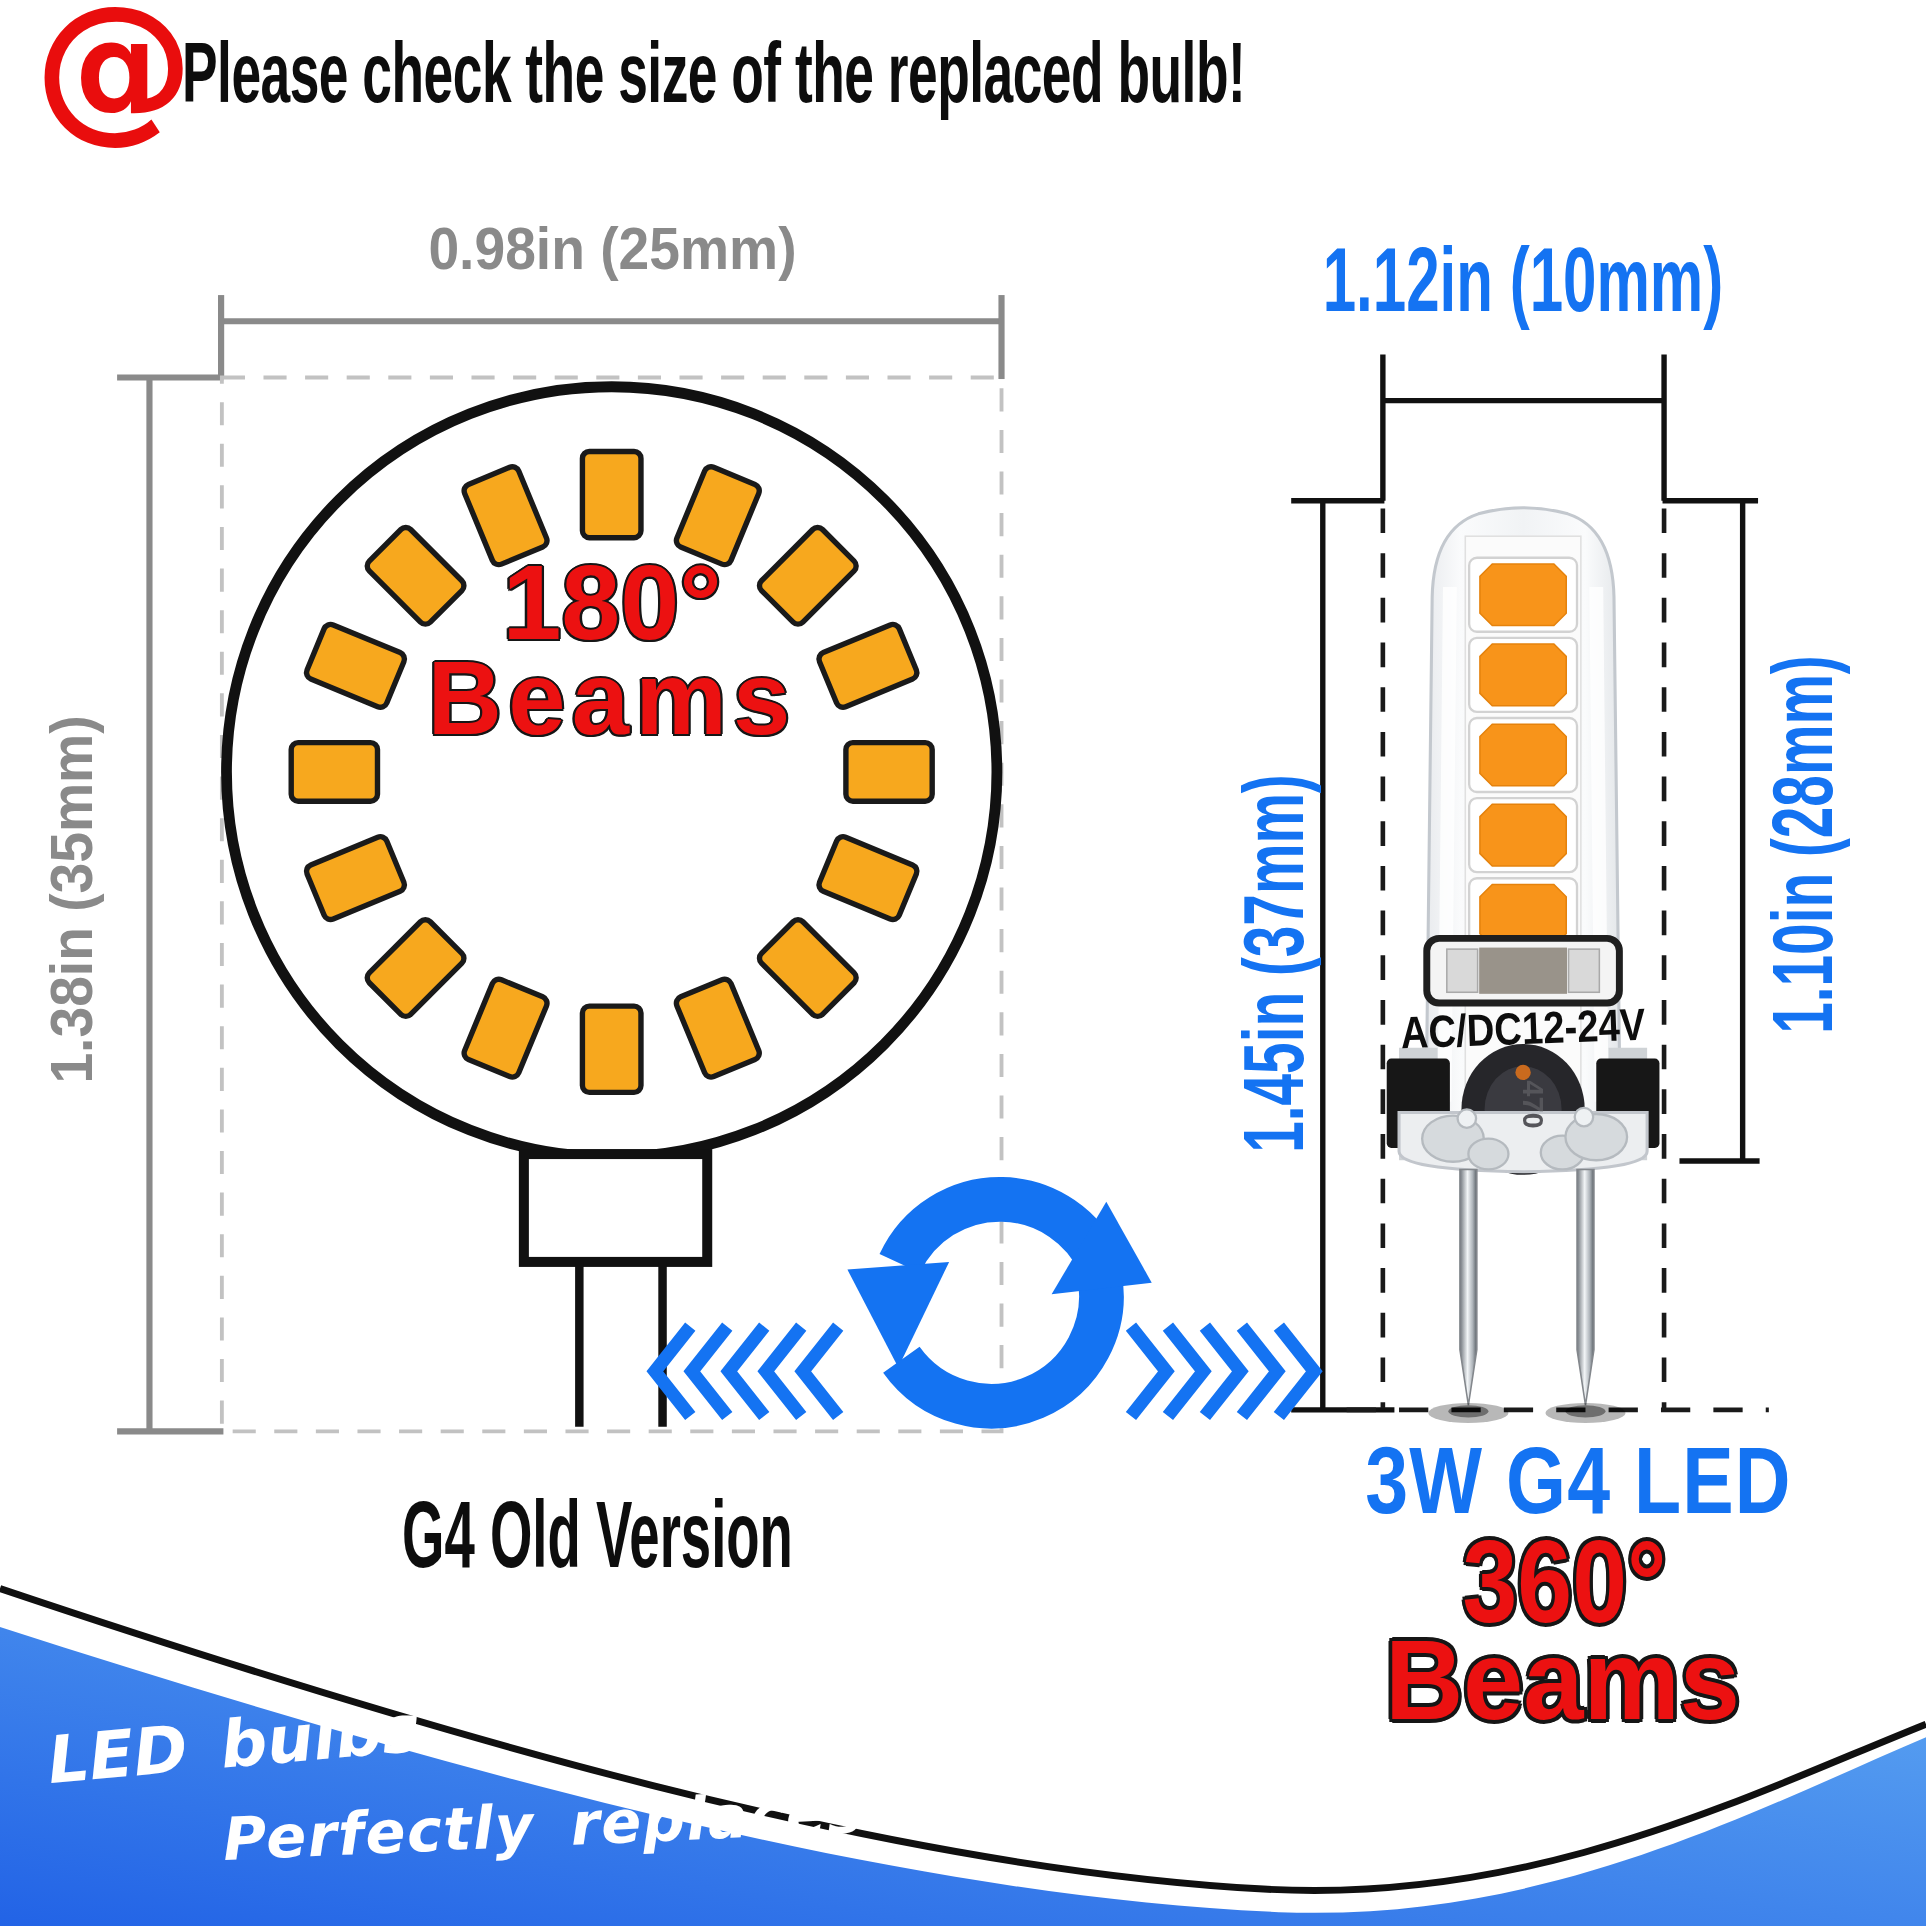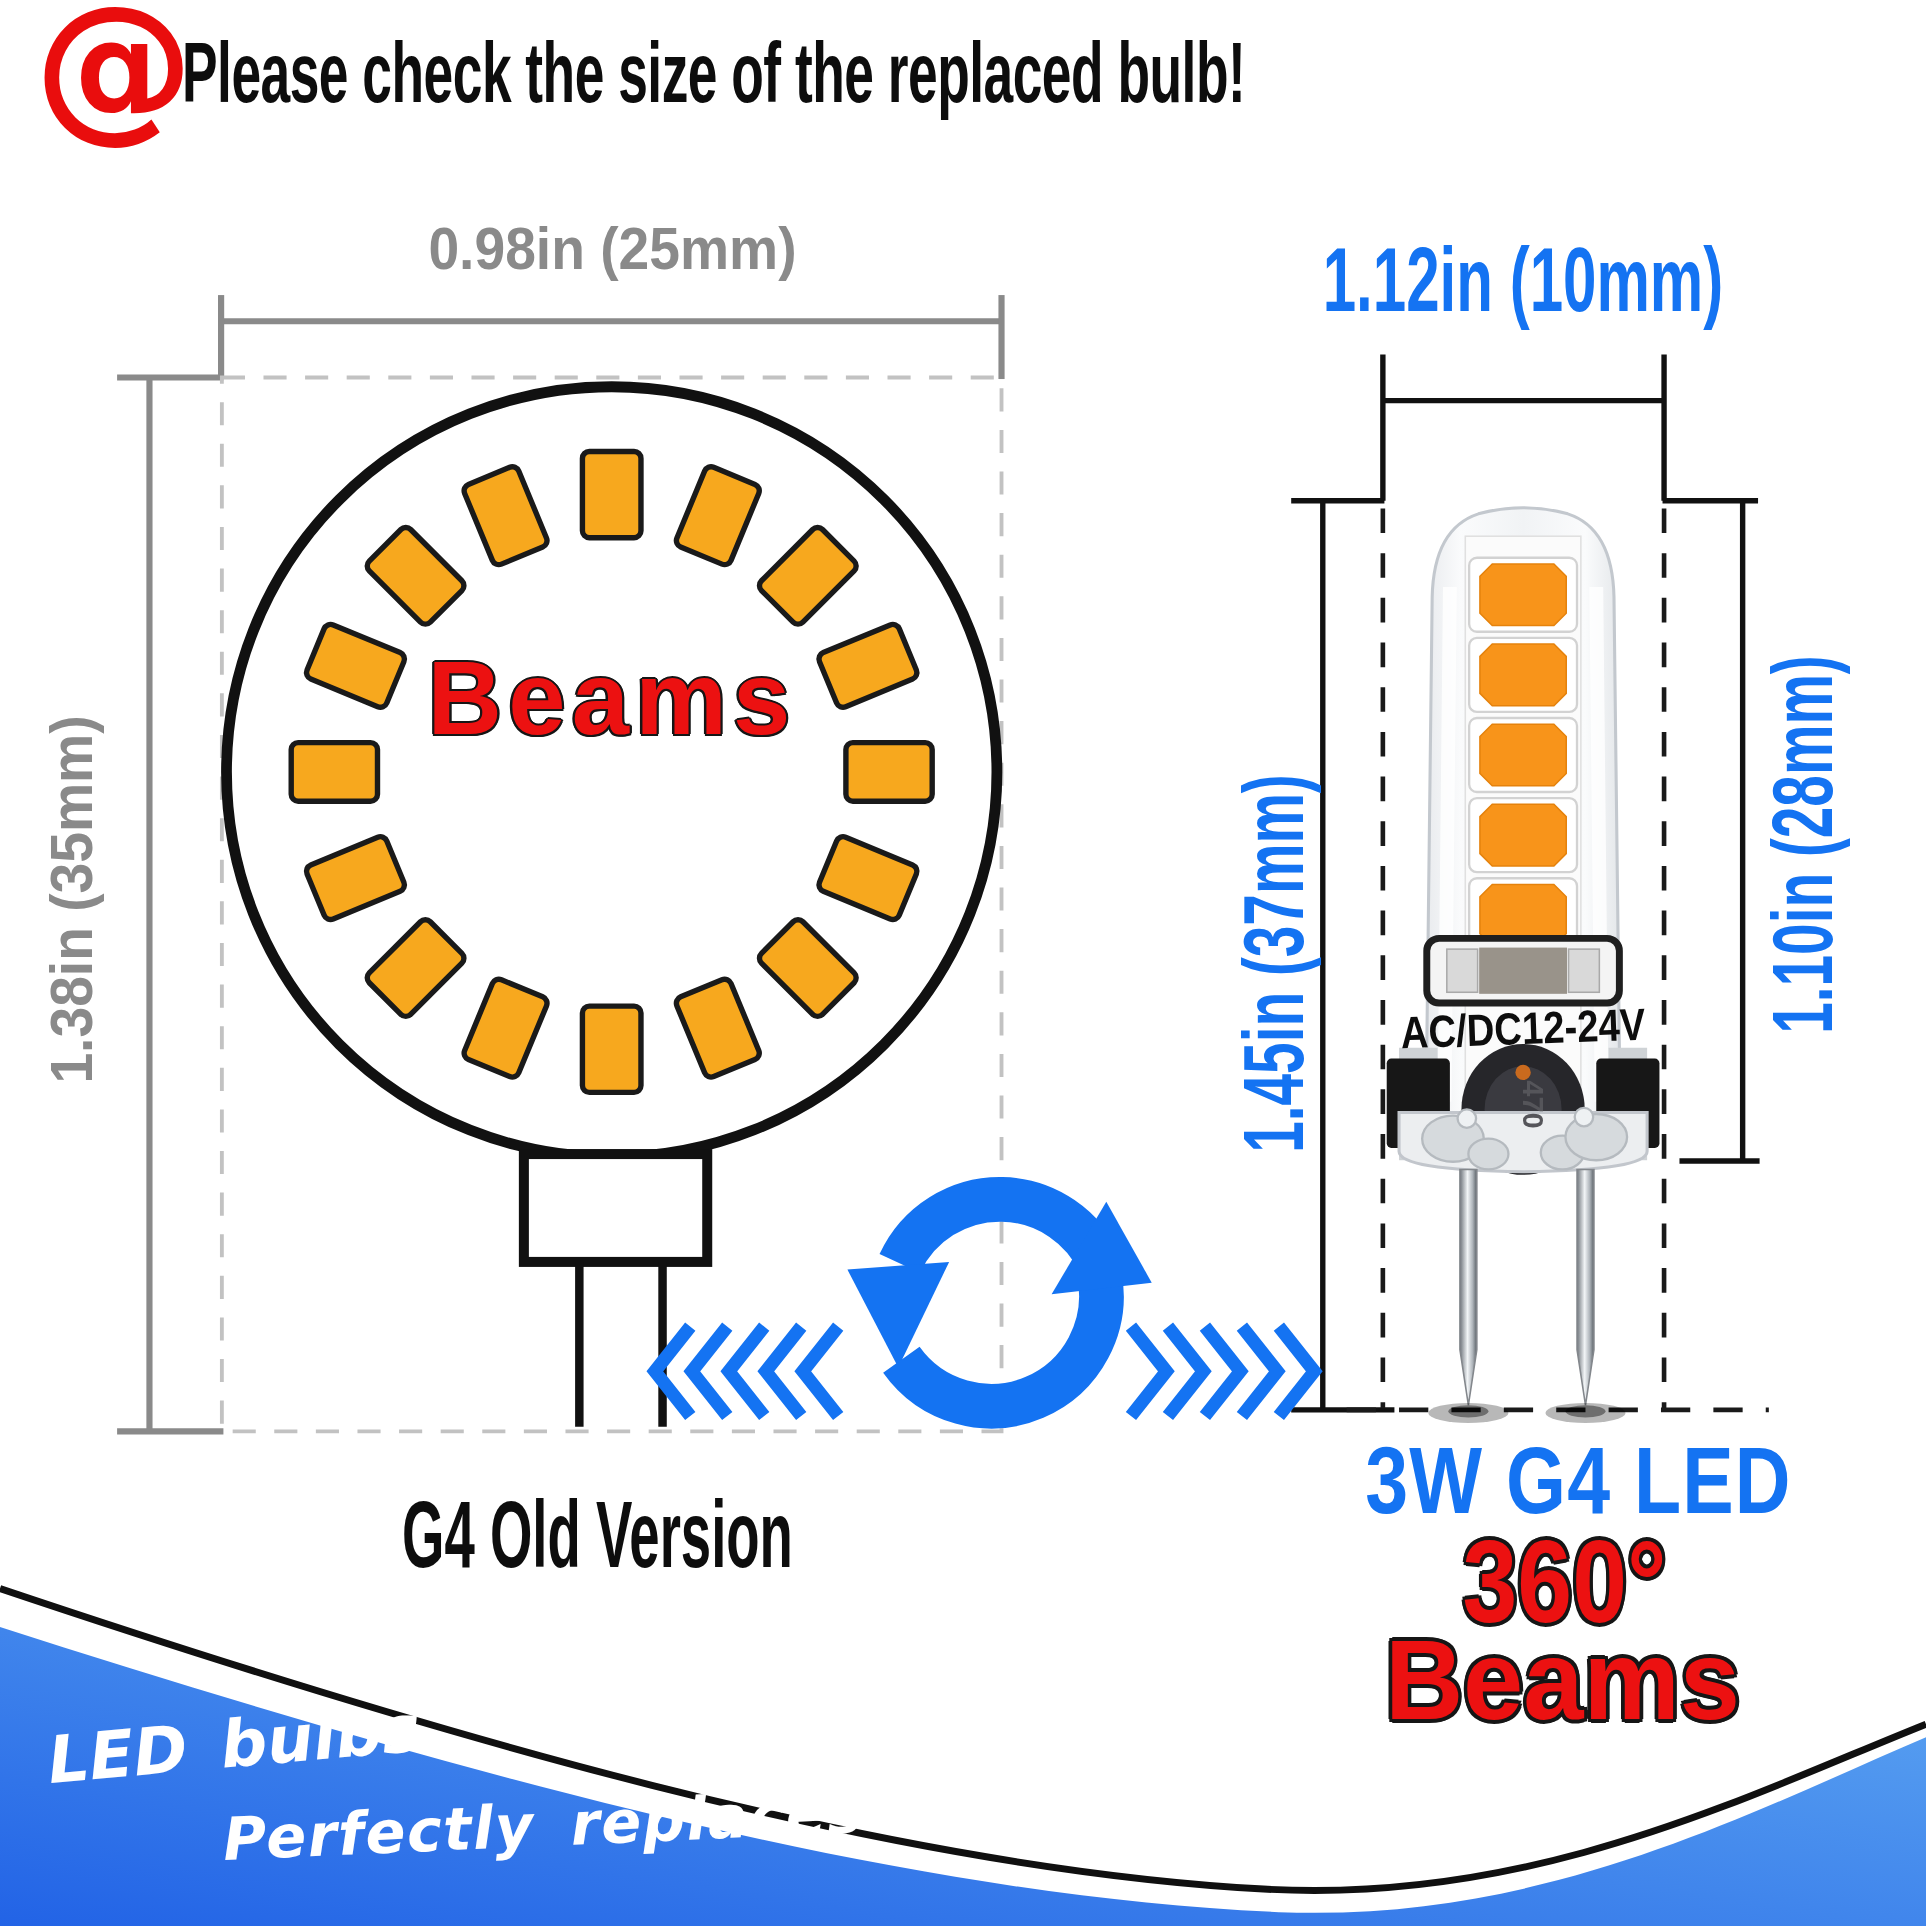--- a/index.html
+++ b/index.html
@@ -205,20 +205,21 @@
       <path d="M0,2112 C580,2298 1170,2462 1660,2482 C2005,2496 2272,2352 2500,2255 L2500,2500 L0,2500 Z" fill="url(#waveGrad)"></path>
       <path d="M0,2062 C560,2250 1150,2425 1640,2452 C1990,2472 2265,2332 2500,2238" fill="none" stroke="#101010" stroke-width="9"></path>
     </g>
   </svg>
 
   <div class="abs at-icon">@</div>
   <div class="abs title">Please check the size of the replaced bulb!</div>
 
   <div class="abs ctr dim-gray" style="left:227px;top:214px;width:771px;font-size:60px;transform:scaleX(0.92);">0.98in (25mm)</div>
   <div class="abs vlabel dim-gray" style="left:-245px;top:865px;font-size:60px;transform:rotate(-90deg) scaleX(0.92);">1.38in (35mm)</div>
+  <div class="abs ctr red-out" style="left:304px;top:549px;width:616px;font-size:106px;">180°</div>
   <div class="abs ctr red-out" style="left:304px;top:647px;width:616px;font-size:103px;letter-spacing:6.2px;">Beams</div>
   <div class="abs ctr caption-black" style="left:212px;top:1481px;width:771px;font-size:94px;transform:scaleX(0.58);">G4 Old Version</div>
 
   <div class="abs ctr dim-blue" style="left:1215px;top:228px;width:616px;font-size:91px;transform:scaleX(0.66);">1.12in (10mm)</div>
   <div class="abs vlabel dim-blue" style="left:957px;top:914px;font-size:86px;transform:rotate(-90deg) scaleX(0.66);">1.45in (37mm)</div>
   <div class="abs vlabel dim-blue" style="left:1486px;top:795px;font-size:86px;transform:rotate(-90deg) scaleX(0.66);">1.10in (28mm)</div>
   <div class="abs ctr caption-black" style="left:1369px;top:1003px;width:308px;font-size:45px;transform:rotate(-2deg) scaleX(0.85);">AC/DC12-24V</div>
   <div class="abs" style="left:1508px;top:1088px;font-size:29px;color:#55555a;font-weight:bold;transform:rotate(90deg);">470</div>
   <div class="abs ctr dim-blue" style="left:1193px;top:1427px;width:771px;font-size:94px;letter-spacing:1.5px;transform:scaleX(0.82);">3W G4 LED</div>
   <div class="abs ctr red-out-big" style="left:1179px;top:1524px;width:771px;font-size:116px;transform:scaleX(0.85);">360°</div>

